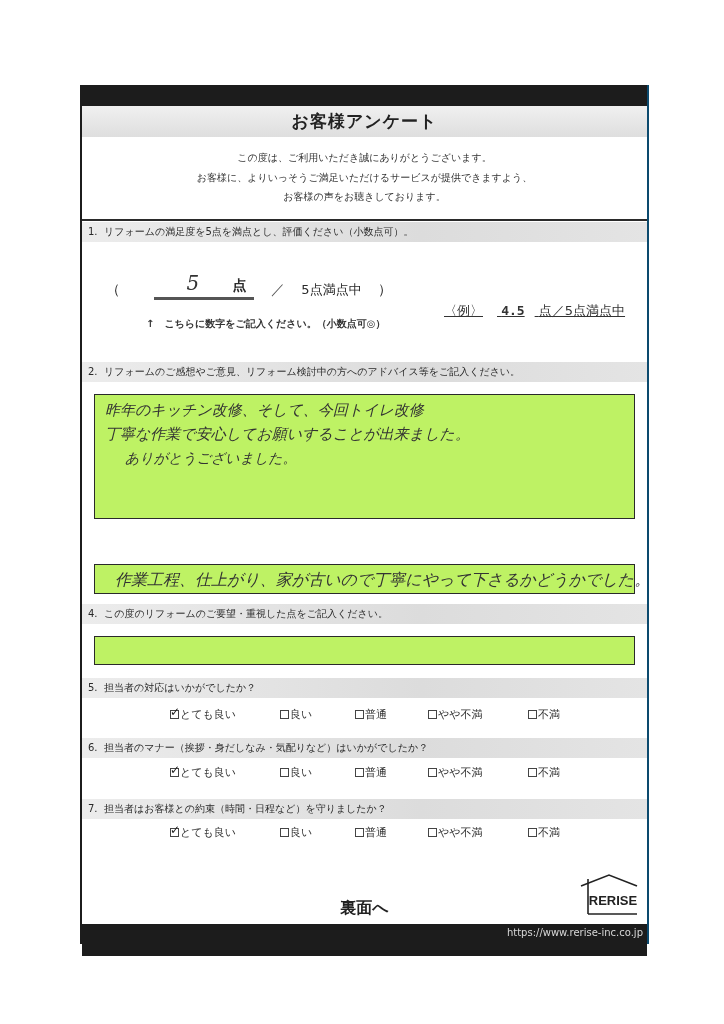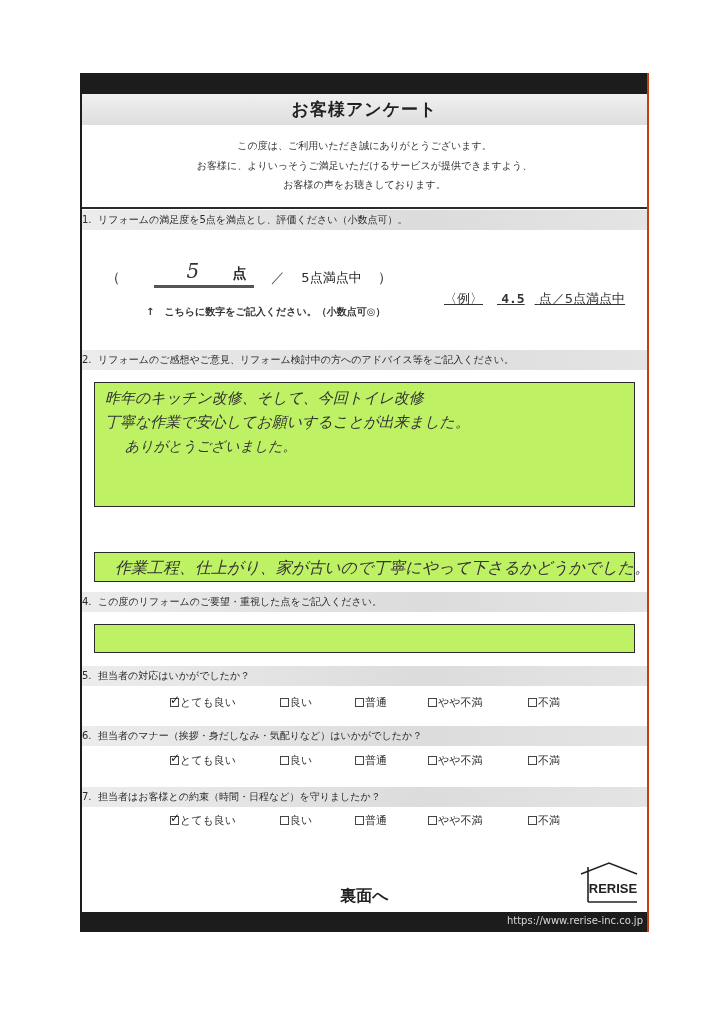--- a/index.html
+++ b/index.html
@@ -1,47 +1,47 @@
 <!DOCTYPE html>
 <html><head>
 <meta charset="utf-8">
 <style>
   html, body { margin: 0; padding: 0; }
   body {
     width: 724px; height: 1024px; background: #ffffff; position: relative; overflow: hidden;
     font-family: "DejaVu Sans", "Liberation Sans", sans-serif; color: #2a2a2a;
   }
   .frame {
-    position: absolute; left: 80px; top: 73px; width: 569px; height: 859px;
-    border-left: 2px solid #1c1c1c; border-right: 2px solid #c2410c; box-sizing: border-box;
+    position: absolute; left: 80px; top: 85px; width: 569px; height: 859px;
+    border-left: 2px solid #1c1c1c; border-right: 2px solid #0c4a6e; box-sizing: border-box;
     background: #fff;
   }
   .topbar { position: absolute; left: 0; top: 0; right: 0; height: 21px; background: #1c1c1c; }
   .titleband {
     position: absolute; left: 0; right: 0; top: 21px; height: 31px;
     background: linear-gradient(to bottom, #f0f0f0, #dedede);
     text-align: center; font-weight: bold; font-size: 17px; line-height: 31px; color: #222;
     letter-spacing: 1px;
   }
   .intro { position: absolute; left: 0; right: 0; font-size: 10px; text-align: center; color: #333; }
   .rule { position: absolute; left: 0; right: 0; top: 134px; height: 2px; background: #2a2a2a; }
   .qband {
     position: absolute; left: 0; right: 0; height: 20px;
     background: linear-gradient(to right, #ececec, #dcdcdc 60%, #e4e4e4);
-    font-size: 10px; line-height: 20px; box-sizing: border-box; color: #2a2a2a;
+    font-size: 10px; line-height: 20px; padding-left: 6px; box-sizing: border-box; color: #2a2a2a;
   }
   .qnum { display: inline-block; width: 16px; }
   .ansbox { position: absolute; left: 12px; right: 12px; border: 1.5px solid #2a2a2a; box-sizing: border-box; background: #bef264; }
   .hand { font-family: "DejaVu Serif", serif; font-style: italic; color: #333; position: absolute; white-space: nowrap; }
   .score-row { position: absolute; left: 24px; top: 192px; font-size: 14px; white-space: nowrap; }
   .options { position: absolute; left: 88px; font-size: 11px; white-space: nowrap; color: #333; }
   .opt { position: absolute; top: 0; }
   .cb { display: inline-block; width: 9px; height: 9px; border: 1px solid #444; margin-right: 1px; vertical-align: -1px; position: relative; box-sizing: border-box; }
   .cb.checked::after { content: "✓"; position: absolute; left: -1px; top: -6px; font-size: 12px; color: #222; }
-  .footer { position: absolute; left: 0; right: 0; top: 839px; height: 20px; background: #1c1c1c; }
+  .footer { position: absolute; left: 0; right: 0; top: 839px; height: 32px; background: #1c1c1c; }
   .url { position: absolute; right: 4px; top: 3px; font-size: 10px; color: #d8d8d8; }
   .back { position: absolute; left: 0; right: 0; top: 813px; text-align: center; font-weight: bold; font-size: 16px; color: #222; }
   .logo { position: absolute; left: 497px; top: 788px; width: 60px; height: 42px; text-align: right; }
 </style>
 </head>
 <body>
 
 <div class="frame">
   <div class="topbar"></div>
   <div class="titleband">お客様アンケート</div>

